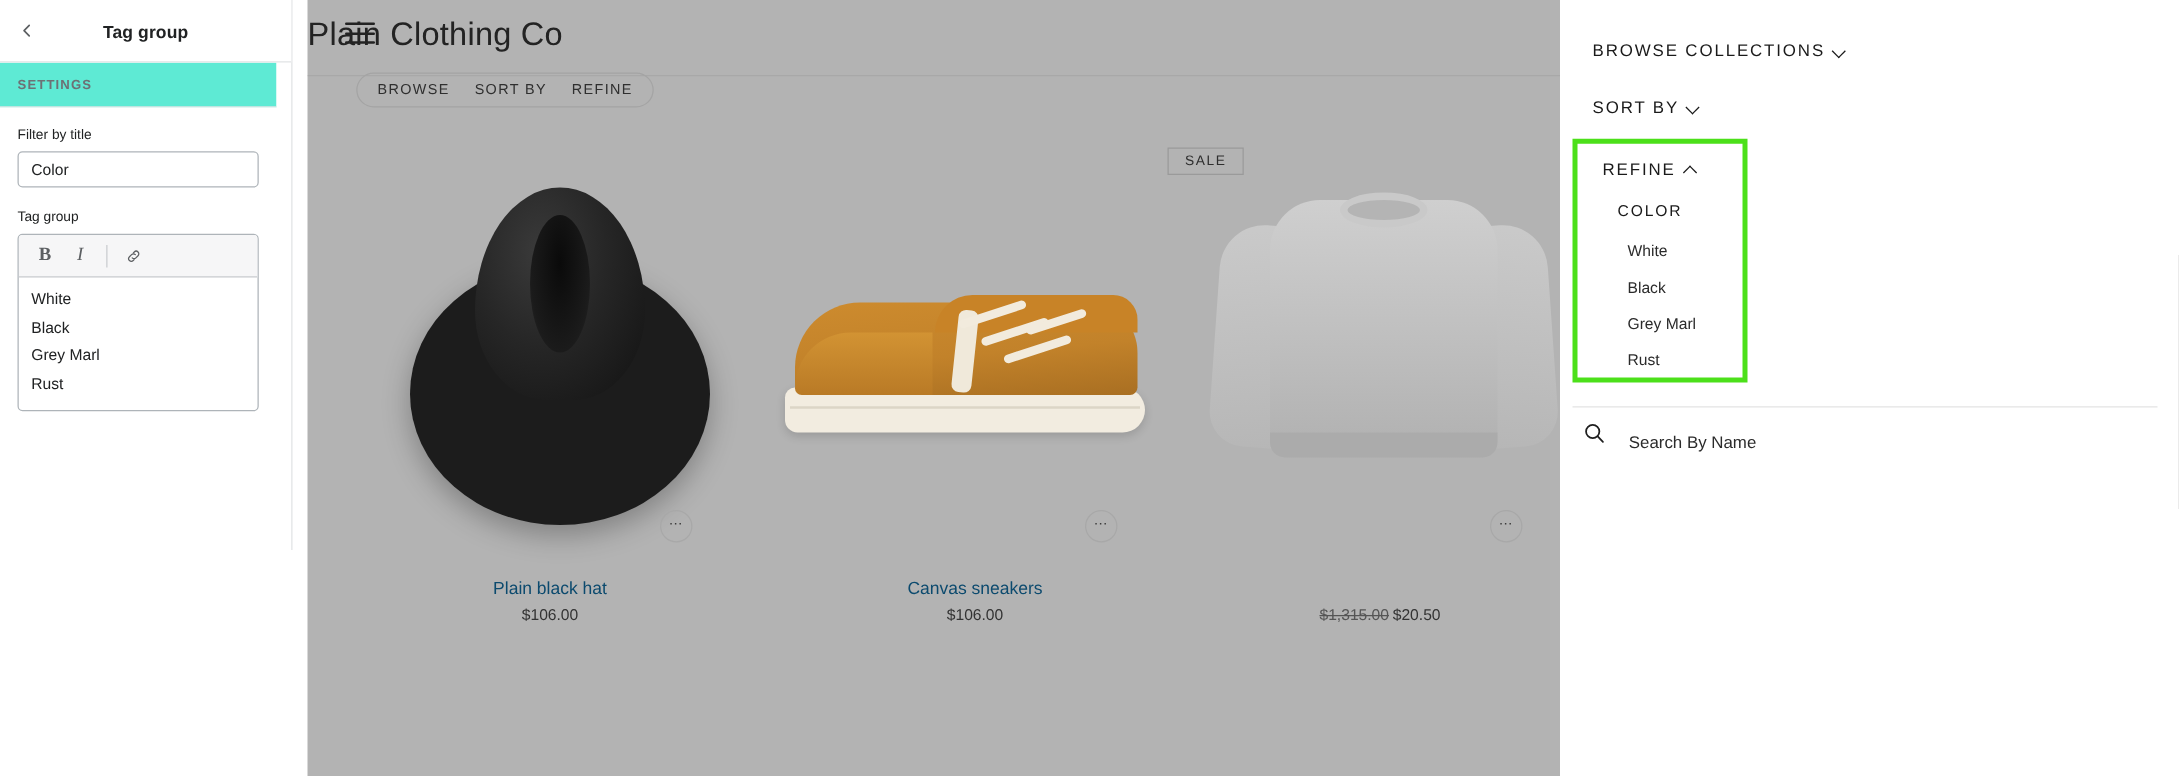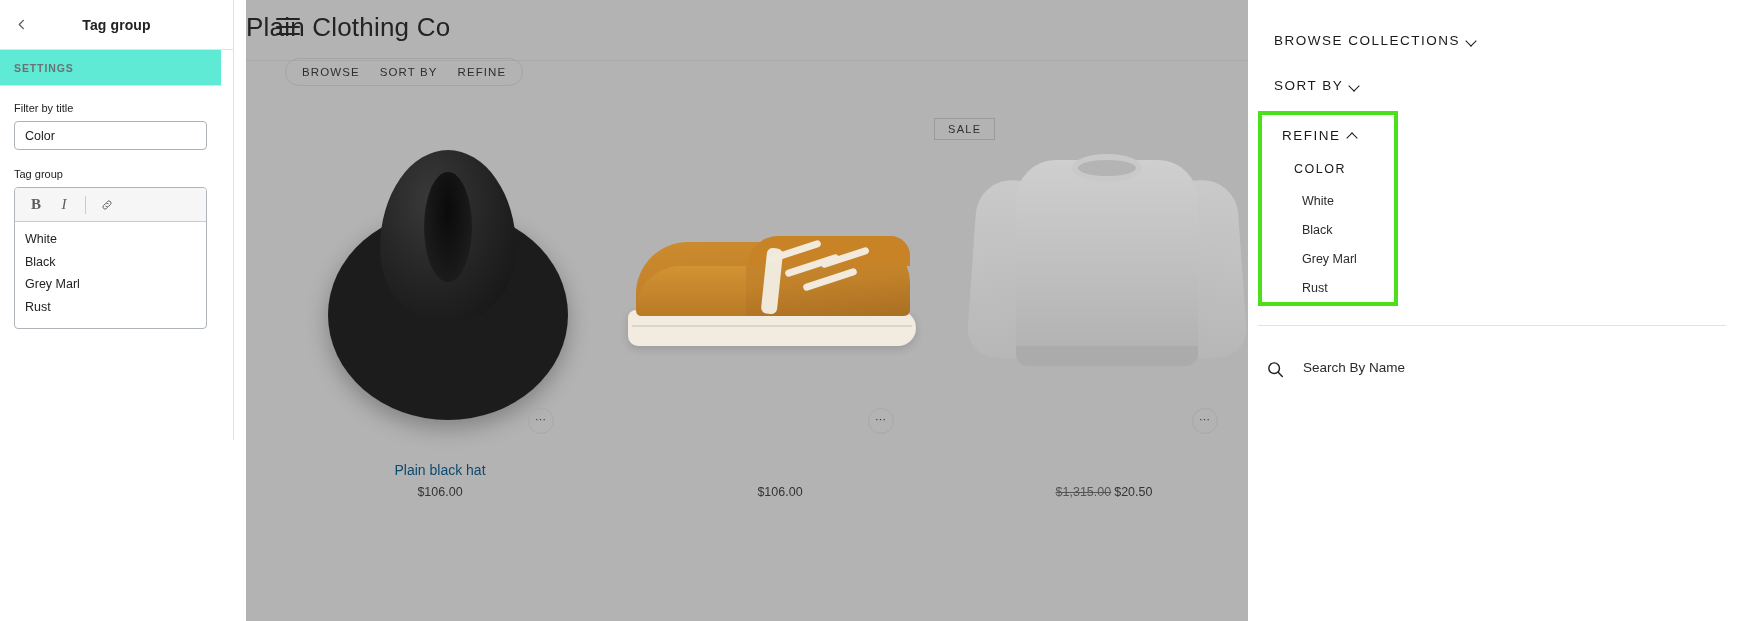--- a/index.html
+++ b/index.html
@@ -283,21 +283,21 @@
   .rd-color-opt {
     font-size: 12.5px; color: #2b2b2b; line-height: 29px; cursor: pointer;
   }
 
   .rd-sep {
     position: absolute; left: 10px; top: 325px;
     width: 468px; height: 1px; background: #e3e3e3;
   }
   .rd-search {
     position: absolute; left: 18px; top: 337px;
-    display: flex; align-items: flex-start; gap: 18px; cursor: pointer; margin-top: 23px;
+    display: flex; align-items: flex-end; gap: 18px; cursor: pointer;
   }
   .rd-search-label { font-size: 13.5px; color: #2b2b2b; }
 
   .chev { display:inline-block; width: 9px; height: 9px; position: relative; }
   .chev:before{
     content:""; position:absolute; left:0; top:1px;
     width:7px; height:7px;
     border-right: 1.4px solid #1a1a1a;
     border-bottom: 1.4px solid #1a1a1a;
     transform: rotate(45deg);
@@ -399,20 +399,21 @@
             <div class="sn-tongue"></div>
             <div class="sn-laces">
               <i style="left:4px;  top:4px;  width:56px;"></i>
               <i style="left:22px; top:18px; width:56px;"></i>
               <i style="left:40px; top:32px; width:56px;"></i>
               <i style="left:58px; top:10px; width:50px;"></i>
             </div>
           </div>
         </div>
         <div class="dots-btn">⋯</div>
+        <div class="pname">Canvas sneakers</div>
         <div class="pprice">$106.00</div>
       </div>
 
       <div class="product-card c3">
         <div class="sale-badge">SALE</div>
         <div class="pimg">
           <div class="sweater">
             <div class="sw-arm-l"></div>
             <div class="sw-arm-r"></div>
             <div class="sw-body"></div>

